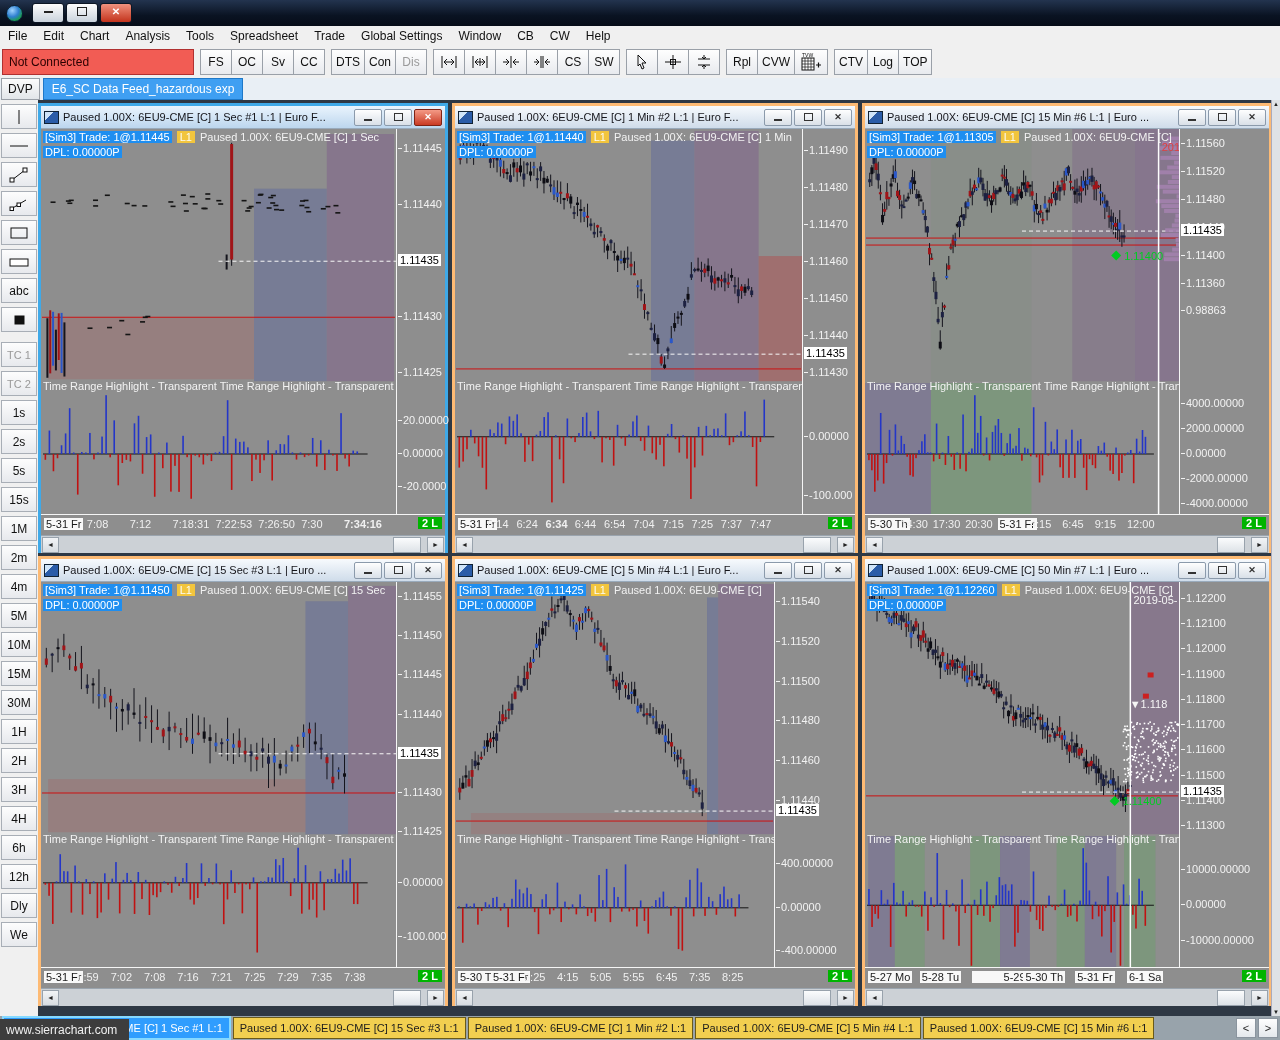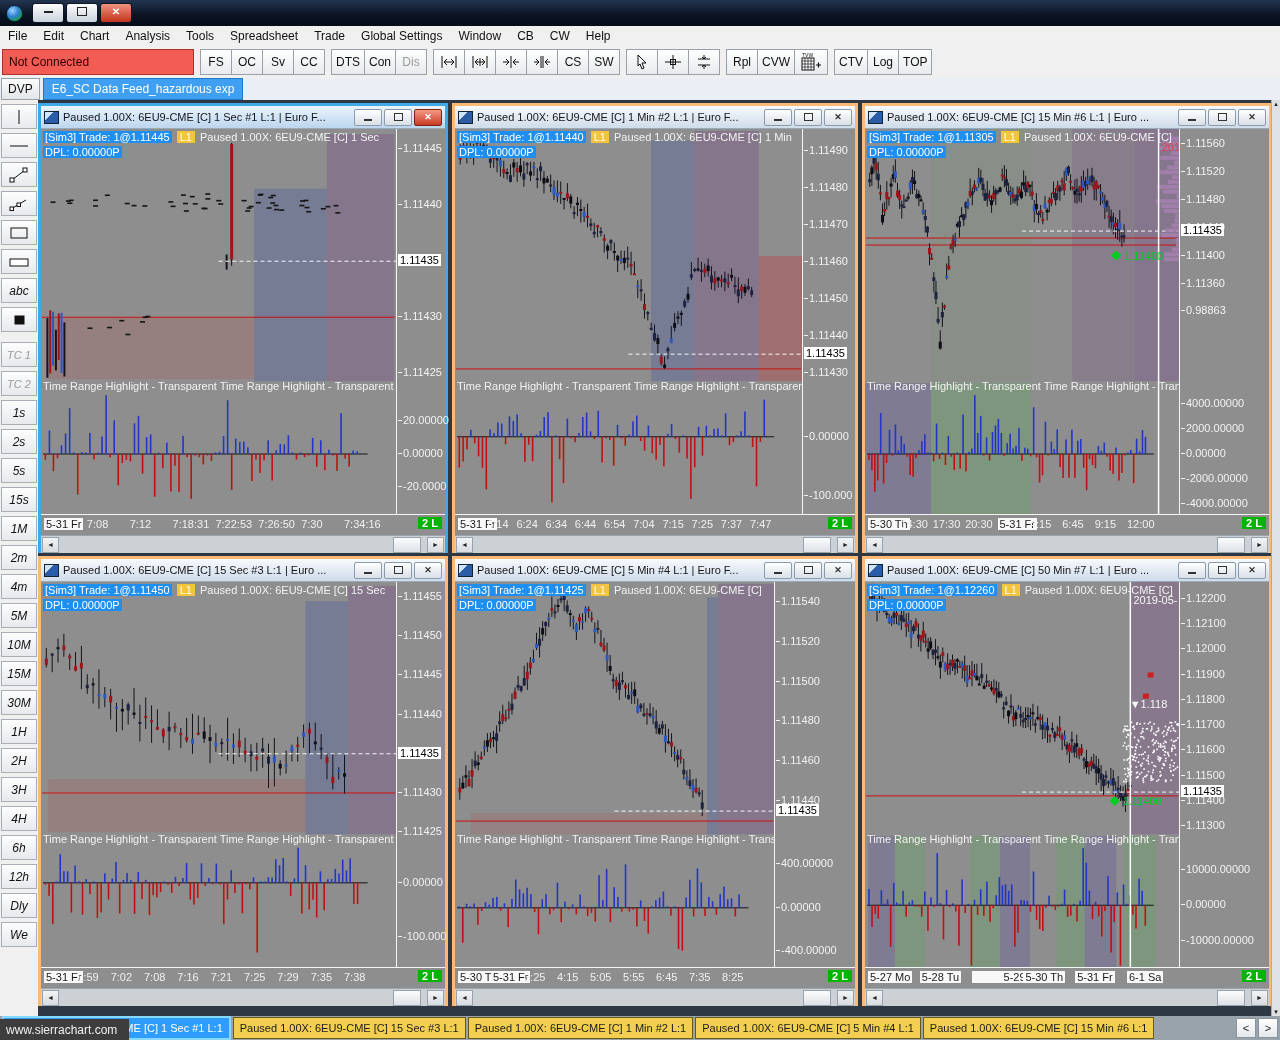--- a/index.html
+++ b/index.html
@@ -34,21 +34,21 @@
   .tabrow{position:absolute;left:0;top:78px;width:1280px;height:22px;background:#e9eff5;
     display:flex;align-items:flex-end;font-size:12px;}
   .dvp{height:20px;padding:0 6px;background:linear-gradient(#fcfcfc,#e2e6ea);border:1px solid #9aa0a8;
     color:#111;display:flex;align-items:center;margin-left:1px;}
   .cb-tab{height:20px;padding:0 8px;background:#3f9ff2;color:#fff;display:flex;align-items:center;
     border:1px solid #1e78c8;margin-left:3px;white-space:nowrap;}
   
   .sidebar{position:absolute;left:0;top:100px;width:38px;height:916px;background:#f0f0f0;
     border-right:1px solid #c8c8c8;display:flex;flex-direction:column;align-items:center;}
   .sbtn{width:34px;height:23px;margin-top:4px;border:1px solid #a8aeb6;background:linear-gradient(#fdfdfd,#e7e9ed);
-    display:flex;align-items:center;justify-content:center;font-size:12px;color:#111;flex:none;font-style:italic;}
+    display:flex;align-items:center;justify-content:center;font-size:12px;color:#111;flex:none;}
   .sbtn.gray{color:#999;font-size:11px;}
   .sbtn svg{display:block;}
   .sb-gap{height:6px;flex:none;}
   
   .mdi{position:absolute;left:38px;top:100px;width:1234px;height:916px;background:#2e3844;overflow:hidden;}
   .vstrip{position:absolute;right:0;top:100px;width:8px;height:916px;background:#dfe2e5;border-left:1px solid #aab;
     font-size:6px;color:#222;text-align:center;line-height:8px;}
   .vstrip .dn{position:absolute;bottom:0;left:0;width:100%;}
   .panel{position:absolute;border:3px solid #fdba74;background:#5eead4;box-sizing:border-box;}
   .panel.active{border-color:#3fa9e8;}
@@ -470,21 +470,21 @@
         </div>
       </div>
       <div class="p-axis" style="width: 404px;">
         <span class="axis-tick hl" style="left: 3px;">5-31 Fr</span>
         <span class="axis-tick" style="left: 45.8571px;">7:08</span>
         <span class="axis-tick" style="left: 88.7143px;">7:12</span>
         <span class="axis-tick" style="left: 131.571px;">7:18:31</span>
         <span class="axis-tick" style="left: 174.429px;">7:22:53</span>
         <span class="axis-tick" style="left: 217.286px;">7:26:50</span>
         <span class="axis-tick" style="left: 260.143px;">7:30</span>
-        <span class="axis-tick" style="left: 303px;">7:34:16</span>
+        <span class="axis-tick" style="left: 303px; font-weight: bold;">7:34:16</span>
         <span class="badge">2 L</span>
       </div>
       <div class="p-sb" style="width: 404px;">
         <div class="sb-arrow left">◄</div>
         <div class="sb-arrow right">►</div>
         <div class="sb-thumb" style="left: 352px;"></div>
       </div>
     </div>
     <div class="panel" style="left: 414px; top: 3px; width: 406px; height: 450px;">
       <div class="p-title">
@@ -782,21 +782,21 @@
           <span class="tick" style="top: 236.618px;">1.11430</span>
           <span class="tick" style="top: 300.772px;">0.00000</span>
           <span class="tick" style="top: 360.178px;">-100.000</span>
           <span class="lastbox" style="top: 218.162px;">1.11435</span>
         </div>
       </div>
       <div class="p-axis" style="width: 400px;">
         <span class="axis-tick hl" style="left: 3px;">5-31 Fr</span>
         <span class="axis-tick" style="left: 32.2px;">6:14</span>
         <span class="axis-tick" style="left: 61.4px;">6:24</span>
-        <span class="axis-tick" style="left: 90.6px;">6:34</span>
+        <span class="axis-tick" style="left: 90.6px; font-weight: bold;">6:34</span>
         <span class="axis-tick" style="left: 119.8px;">6:44</span>
         <span class="axis-tick" style="left: 149px;">6:54</span>
         <span class="axis-tick" style="left: 178.2px;">7:04</span>
         <span class="axis-tick" style="left: 207.4px;">7:15</span>
         <span class="axis-tick" style="left: 236.6px;">7:25</span>
         <span class="axis-tick" style="left: 265.8px;">7:37</span>
         <span class="axis-tick" style="left: 295px;">7:47</span>
         <span class="badge">2 L</span>
       </div>
       <div class="p-sb" style="width: 400px;">

